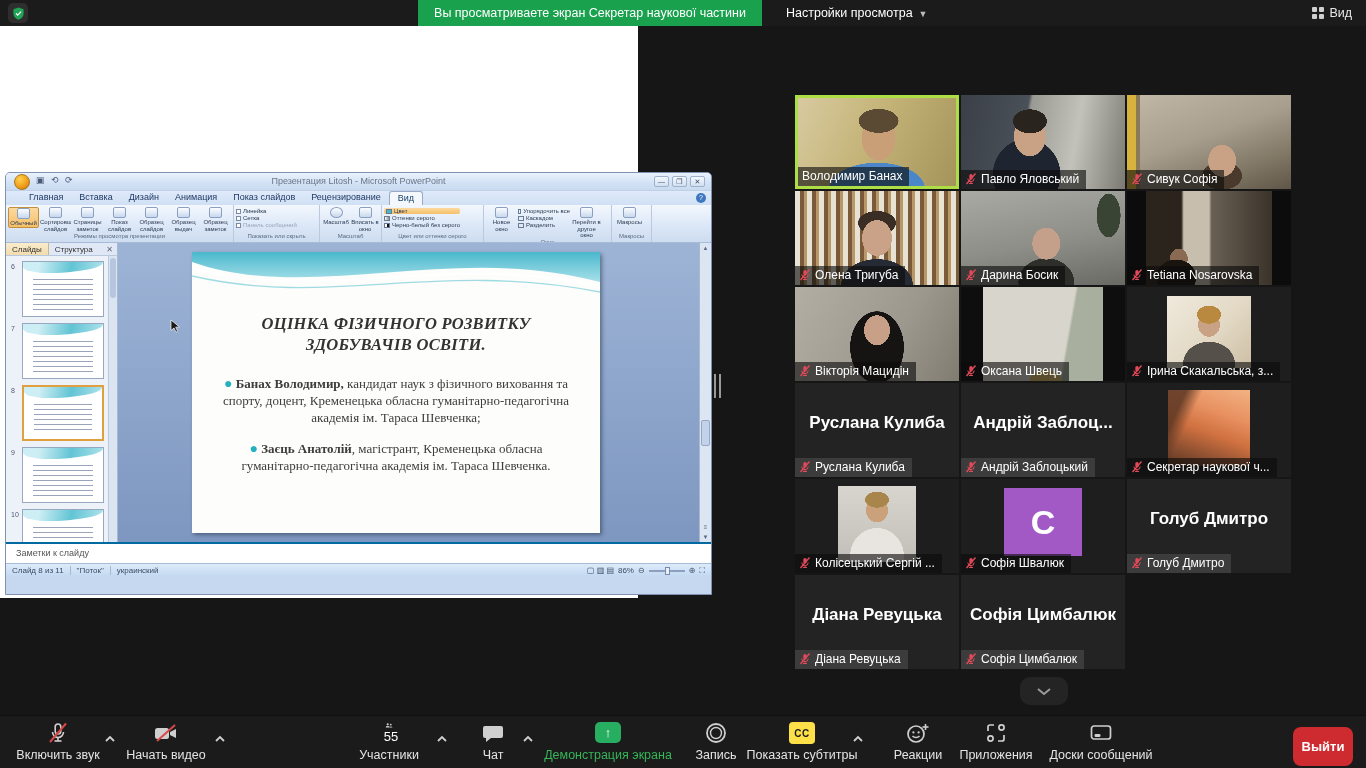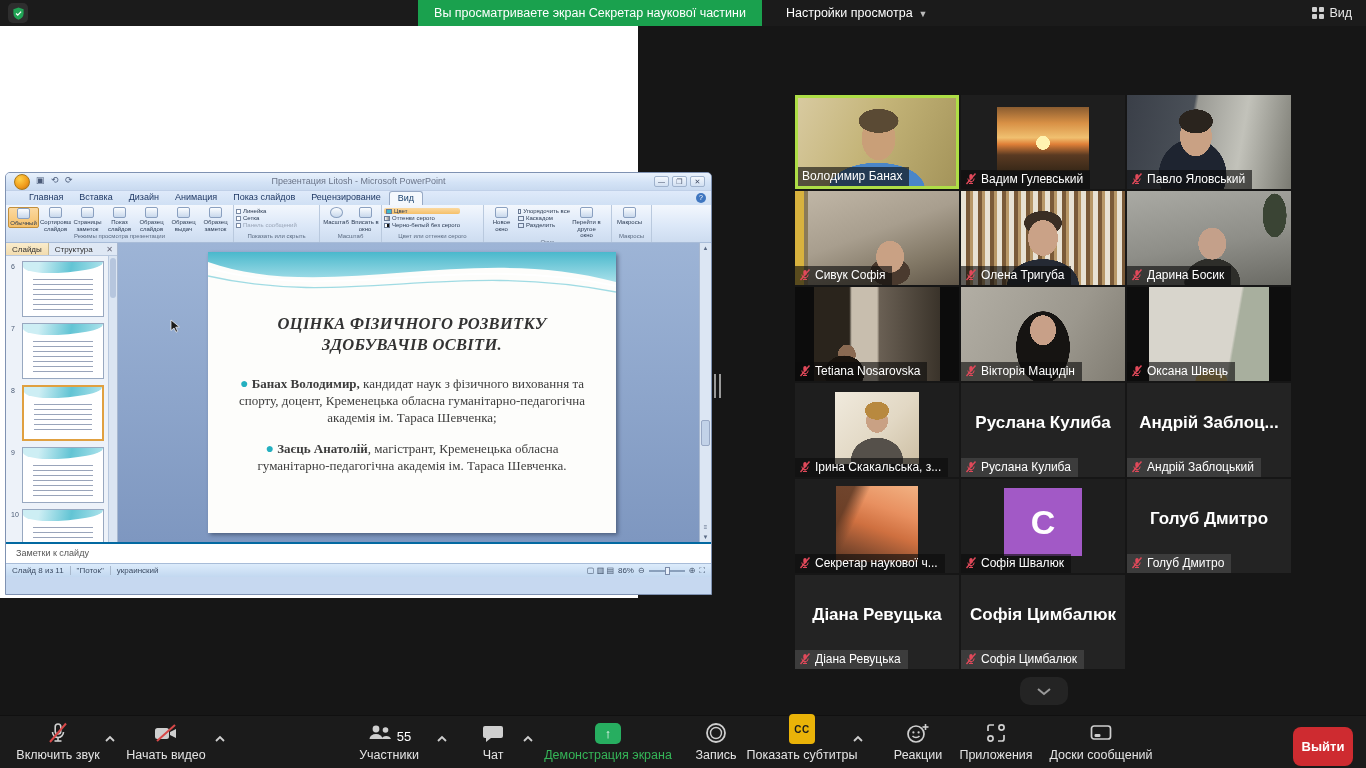--- a/index.html
+++ b/index.html
@@ -72,21 +72,21 @@
   .thumb { position:relative; width:82px; height:56px; background:#fff; border:1px solid #98a8c0; overflow:hidden; }
   .thumb::before { content:""; position:absolute; left:0; top:0; right:0; height:11px;
                    background:linear-gradient(100deg,#cdeef4 20%,#62c4d4 60%,#aee3ec);
                    border-radius:0 0 70% 30% / 0 0 100% 60%; }
   .thumb::after { content:""; position:absolute; left:10px; right:10px; top:17px; bottom:5px;
                   background:repeating-linear-gradient(180deg, rgba(70,90,130,.55) 0 1px, transparent 1px 5px); }
   .thumb-row.sel .thumb { border:2px solid #e0a040; }
   .pane-scroll { position:absolute; right:0; top:13px; bottom:0; width:9px; background:#dbe5f2; border-left:1px solid #b8c8de; }
   .pane-scroll i { display:block; margin:2px 1px; width:6px; height:40px; background:#b6c6de; border-radius:3px; }
   .slidearea { flex:1; position:relative; background:linear-gradient(180deg,#9db4d6,#7e97c0); overflow:hidden; }
-  .slide { position:absolute; left:90px; top:9px; width:408px; height:281px; background:#fdfdfb;
+  .slide { position:absolute; left:74px; top:9px; width:408px; height:281px; background:#fdfdfb;
            box-shadow:2px 2px 4px rgba(20,30,50,.45); overflow:hidden; }
   .slide svg.wave { display:block; }
   .stitle { margin:12px 26px 0; text-align:center; font-family:"Liberation Serif", serif;
             font-weight:bold; font-style:italic; font-size:16.5px; line-height:1.25; color:#333;
             letter-spacing:.3px; }
   .sbullets { margin:20px 20px 0; }
   .sbullets p { font-family:"Liberation Serif", serif; font-size:13px; line-height:1.28; color:#3d3d3d;
                 text-align:center; margin-bottom:14px; }
   .sbullets .dot { color:#25b0c0; font-size:14px; }
   .vscroll { width:12px; background:#dce6f3; border-left:1px solid #a8b8d0; display:flex; flex-direction:column;
@@ -179,30 +179,30 @@
           background:radial-gradient(ellipse 12px 8px at 50% 18%, #a8854a 99%, transparent),
           radial-gradient(ellipse 11px 12px at 50% 32%, #caa17b 99%, transparent),
           radial-gradient(ellipse 27px 28px at 50% 92%, #e8e5e0 99%, transparent),
           linear-gradient(#d8d5ce,#c2bfb8); }
 
   
   .toolbar { position:absolute; left:0; top:715px; width:1366px; height:53px; background:#1b1b1b;
              border-top:1px solid #101010; }
   .tbi { position:absolute; top:722px; display:flex; flex-direction:column; align-items:center; gap:4px;
          color:#e4e4e4; font-size:12.5px; white-space:nowrap; }
-  .tbi .ic { height:22px; display:flex; align-items:flex-end; }
+  .tbi .ic { height:22px; display:flex; align-items:center;flex-direction:column; }
   .tbi.green { color:#35b558; }
   .tbchev { position:absolute; top:735px; }
   .leave { position:absolute; left:1293px; top:727px; width:60px; height:39px; background:#ce2b30;
            border-radius:8px; color:#fff; font-size:13px; font-weight:bold; display:flex;
            align-items:center; justify-content:center; }
   .cnt { font-size:13px; color:#fff; margin-left:4px; }
   .shareic { width:26px; height:21px; background:#27ae60; border-radius:5px; display:flex; align-items:center;
              justify-content:center; color:#fff; font-size:13px; font-weight:bold; }
-  .ccic { width:26px; height:30px; background:#eab308; border-radius:4px; color:#1b1b1b; font-weight:bold;
+  .ccic { width:26px; height:30px; background:#fde047; border-radius:4px; color:#1b1b1b; font-weight:bold;
           font-size:10px; display:flex; align-items:center; justify-content:center; letter-spacing:.5px; }
 </style>
 </head>
 <body>
 
 <svg width="0" height="0" style="position:absolute">
   <defs>
     <symbol id="micoff" viewBox="0 0 12 12">
       <rect x="4.3" y="1" width="3.4" height="5.5" rx="1.7" fill="#e0495a"></rect>
       <path d="M2.8,5.5 a3.2,3.2 0 0 0 6.4,0" fill="none" stroke="#e0495a" stroke-width="1"></path>
@@ -471,29 +471,20 @@
 
 <div class="gallery">
 
   <div class="tile speaking">
     <div class="vfill v1"></div>
     <div class="nlabel">
         <span>Володимир Банах</span>
       </div>
   </div>
 
-  <div class="tile dark">
-    <div class="photo ph2"></div>
-    <div class="nlabel">
-        <svg width="12" height="12">
-          <use href="#micoff"></use>
-        </svg>
-        <span>Вадим Гулевський</span>
-      </div>
-  </div>
 
   <div class="tile">
     <div class="vfill v3"></div>
     <div class="nlabel">
         <svg width="12" height="12">
           <use href="#micoff"></use>
         </svg>
         <span>Павло Яловський</span>
       </div>
   </div>
@@ -591,20 +582,29 @@
   <div class="tile dark">
     <div class="photo ph13"></div>
     <div class="nlabel">
         <svg width="12" height="12">
           <use href="#micoff"></use>
         </svg>
         <span>Секретар наукової ч...</span>
       </div>
   </div>
 
+  <div class="tile dark">
+    <div class="photo ph14"></div>
+    <div class="nlabel">
+        <svg width="12" height="12">
+          <use href="#micoff"></use>
+        </svg>
+        <span>Колісецький Сергій ...</span>
+      </div>
+  </div>
 
   <div class="tile dark">
     <div class="avsq">C</div>
     <div class="nlabel">
         <svg width="12" height="12">
           <use href="#micoff"></use>
         </svg>
         <span>Софія Швалюк</span>
       </div>
   </div>

